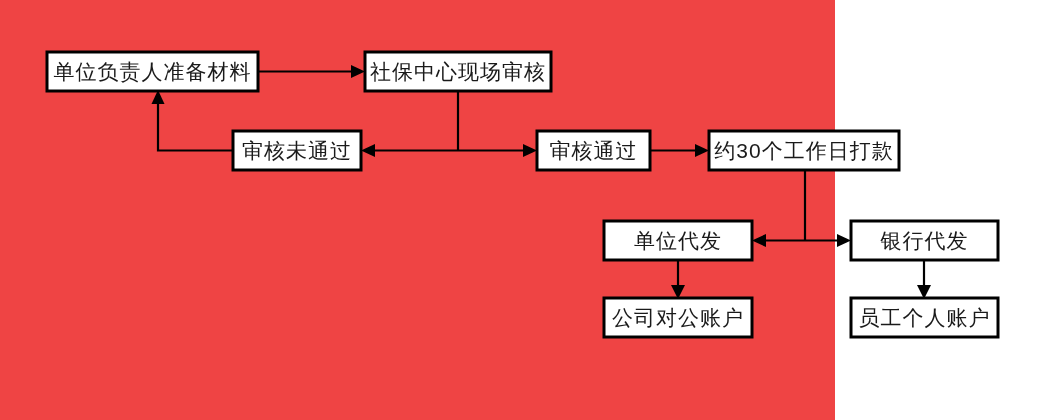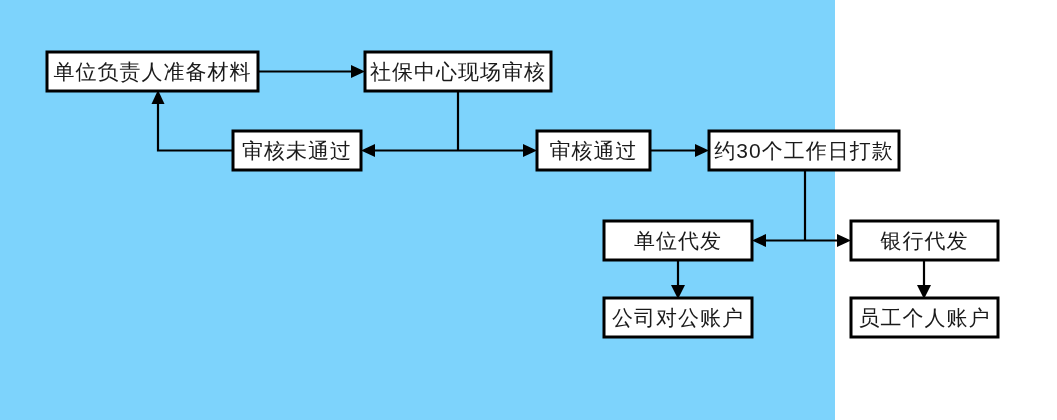--- a/index.html
+++ b/index.html
@@ -10,21 +10,21 @@
   body {
     width: 1057px;
     height: 420px;
     font-family: "Liberation Sans", "DejaVu Sans", sans-serif;
     overflow: hidden;
   }
   #flow-root {
     position: relative;
     width: 835px;
     height: 420px;
-    background: #7dd3fc;
+    background: #ef4444;
   }
   svg#flow-svg {
     position: absolute;
     left: 0;
     top: 0;
     width: 1057px;
     height: 420px;
     display: block;
   }
   .node-box {

